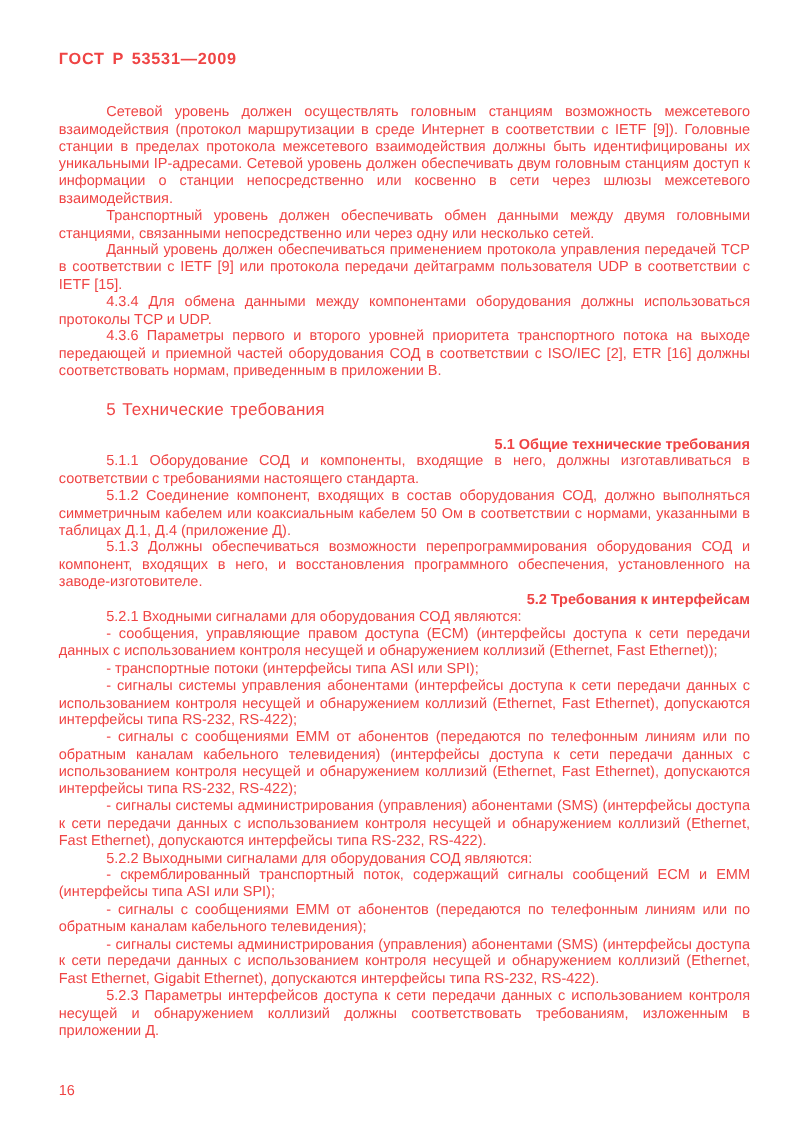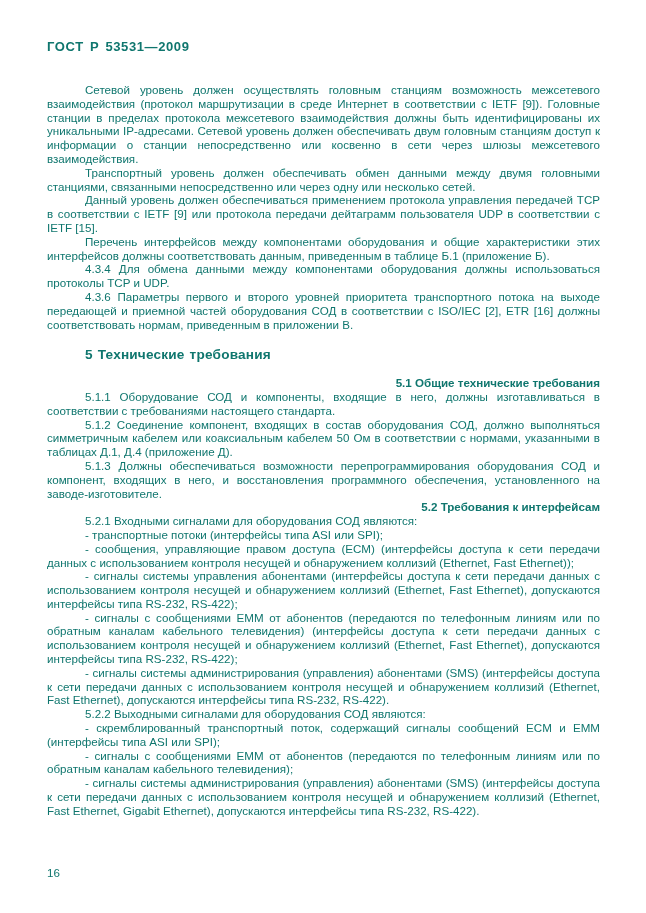--- a/index.html
+++ b/index.html
@@ -2,42 +2,42 @@
 <html lang="ru"><head>
 <meta charset="utf-8">
 <style>
   html, body { margin: 0; padding: 0; background: #ffffff; }
   .page {
     position: relative;
     width: 646px;
     height: 913px;
     box-sizing: border-box;
     background: #ffffff;
-    color: #0f766e;
+    color: #ef4444;
     font-family: "Liberation Sans", sans-serif;
     padding: 39px 46px 0 47px;
     overflow: hidden;
   }
   .running-header {
     font-size: 13px;
     font-weight: bold;
     letter-spacing: 0.6px;
     word-spacing: 2px;
     margin: 0 0 29px 0;
   }
   .doc-body { font-size: 11.6px; line-height: 13.8px; }
   .par {
     margin: 0;
     text-align: justify;
     text-indent: 38px;
   }
   .head1 {
     margin: 17px 0 14px 0;
     font-size: 13.6px;
-    font-weight: bold;
+    font-weight: normal;
     text-indent: 38px;
     letter-spacing: 0.2px;
     word-spacing: 1px;
   }
   .sub {
     margin: 0;
     font-weight: bold;
     text-indent: 38px;
     text-align: right;
   }
@@ -53,39 +53,39 @@
 <body>
 
 <div class="page">
 
   <div class="running-header">ГОСТ Р 53531—2009</div>
 
   <div class="doc-body">
     <p class="par">Сетевой уровень должен осуществлять головным станциям возможность межсетевого взаимодействия (протокол маршрутизации в среде Интернет в соответствии с IETF [9]). Головные станции в пределах протокола межсетевого взаимодействия должны быть идентифицированы их уникальными IP-адресами. Сетевой уровень должен обеспечивать двум головным станциям доступ к информации о станции непосредственно или косвенно в сети через шлюзы межсетевого взаимодействия.</p>
     <p class="par">Транспортный уровень должен обеспечивать обмен данными между двумя головными станциями, связанными непосредственно или через одну или несколько сетей.</p>
     <p class="par">Данный уровень должен обеспечиваться применением протокола управления передачей TCP в соответствии с IETF [9] или протокола передачи дейтаграмм пользователя UDP в соответствии с IETF [15].</p>
-    <p class="par">Перечень интерфейсов между компонентами оборудования и общие характеристики этих интерфейсов должны соответствовать данным, приведенным в таблице Б.1 (приложение Б).</p>
     <p class="par">4.3.4 Для обмена данными между компонентами оборудования должны использоваться протоколы TCP и UDP.</p>
     <p class="par">4.3.6 Параметры первого и второго уровней приоритета транспортного потока на выходе передающей и приемной частей оборудования СОД в соответствии с ISO/IEC [2], ETR [16] должны соответствовать нормам, приведенным в приложении В.</p>
 
     <h2 class="head1">5 Технические требования</h2>
 
     <p class="sub">5.1 Общие технические требования</p>
     <p class="par">5.1.1 Оборудование СОД и компоненты, входящие в него, должны изготавливаться в соответствии с требованиями настоящего стандарта.</p>
     <p class="par">5.1.2 Соединение компонент, входящих в состав оборудования СОД, должно выполняться симметричным кабелем или коаксиальным кабелем 50 Ом в соответствии с нормами, указанными в таблицах Д.1, Д.4 (приложение Д).</p>
     <p class="par">5.1.3 Должны обеспечиваться возможности перепрограммирования оборудования СОД и компонент, входящих в него, и восстановления программного обеспечения, установленного на заводе-изготовителе.</p>
 
     <p class="sub">5.2 Требования к интерфейсам</p>
     <p class="par">5.2.1 Входными сигналами для оборудования СОД являются:</p>
+    <p class="par">- сообщения, управляющие правом доступа (ECM) (интерфейсы доступа к сети передачи данных с использованием контроля несущей и обнаружением коллизий (Ethernet, Fast Ethernet));</p>
     <p class="par">- транспортные потоки (интерфейсы типа ASI или SPI);</p>
-    <p class="par">- сообщения, управляющие правом доступа (ECM) (интерфейсы доступа к сети передачи данных с использованием контроля несущей и обнаружением коллизий (Ethernet, Fast Ethernet));</p>
     <p class="par">- сигналы системы управления абонентами (интерфейсы доступа к сети передачи данных с использованием контроля несущей и обнаружением коллизий (Ethernet, Fast Ethernet), допускаются интерфейсы типа RS-232, RS-422);</p>
     <p class="par">- сигналы с сообщениями EMM от абонентов (передаются по телефонным линиям или по обратным каналам кабельного телевидения) (интерфейсы доступа к сети передачи данных с использованием контроля несущей и обнаружением коллизий (Ethernet, Fast Ethernet), допускаются интерфейсы типа RS-232, RS-422);</p>
     <p class="par">- сигналы системы администрирования (управления) абонентами (SMS) (интерфейсы доступа к сети передачи данных с использованием контроля несущей и обнаружением коллизий (Ethernet, Fast Ethernet), допускаются интерфейсы типа RS-232, RS-422).</p>
     <p class="par">5.2.2 Выходными сигналами для оборудования СОД являются:</p>
     <p class="par">- скремблированный транспортный поток, содержащий сигналы сообщений ECM и EMM (интерфейсы типа ASI или SPI);</p>
     <p class="par">- сигналы с сообщениями EMM от абонентов (передаются по телефонным линиям или по обратным каналам кабельного телевидения);</p>
     <p class="par">- сигналы системы администрирования (управления) абонентами (SMS) (интерфейсы доступа к сети передачи данных с использованием контроля несущей и обнаружением коллизий (Ethernet, Fast Ethernet, Gigabit Ethernet), допускаются интерфейсы типа RS-232, RS-422).</p>
+    <p class="par">5.2.3 Параметры интерфейсов доступа к сети передачи данных с использованием контроля несущей и обнаружением коллизий должны соответствовать требованиям, изложенным в приложении Д.</p>
   </div>
 
   <div class="page-number">16</div>
 
 </div>
 
 </body></html>

